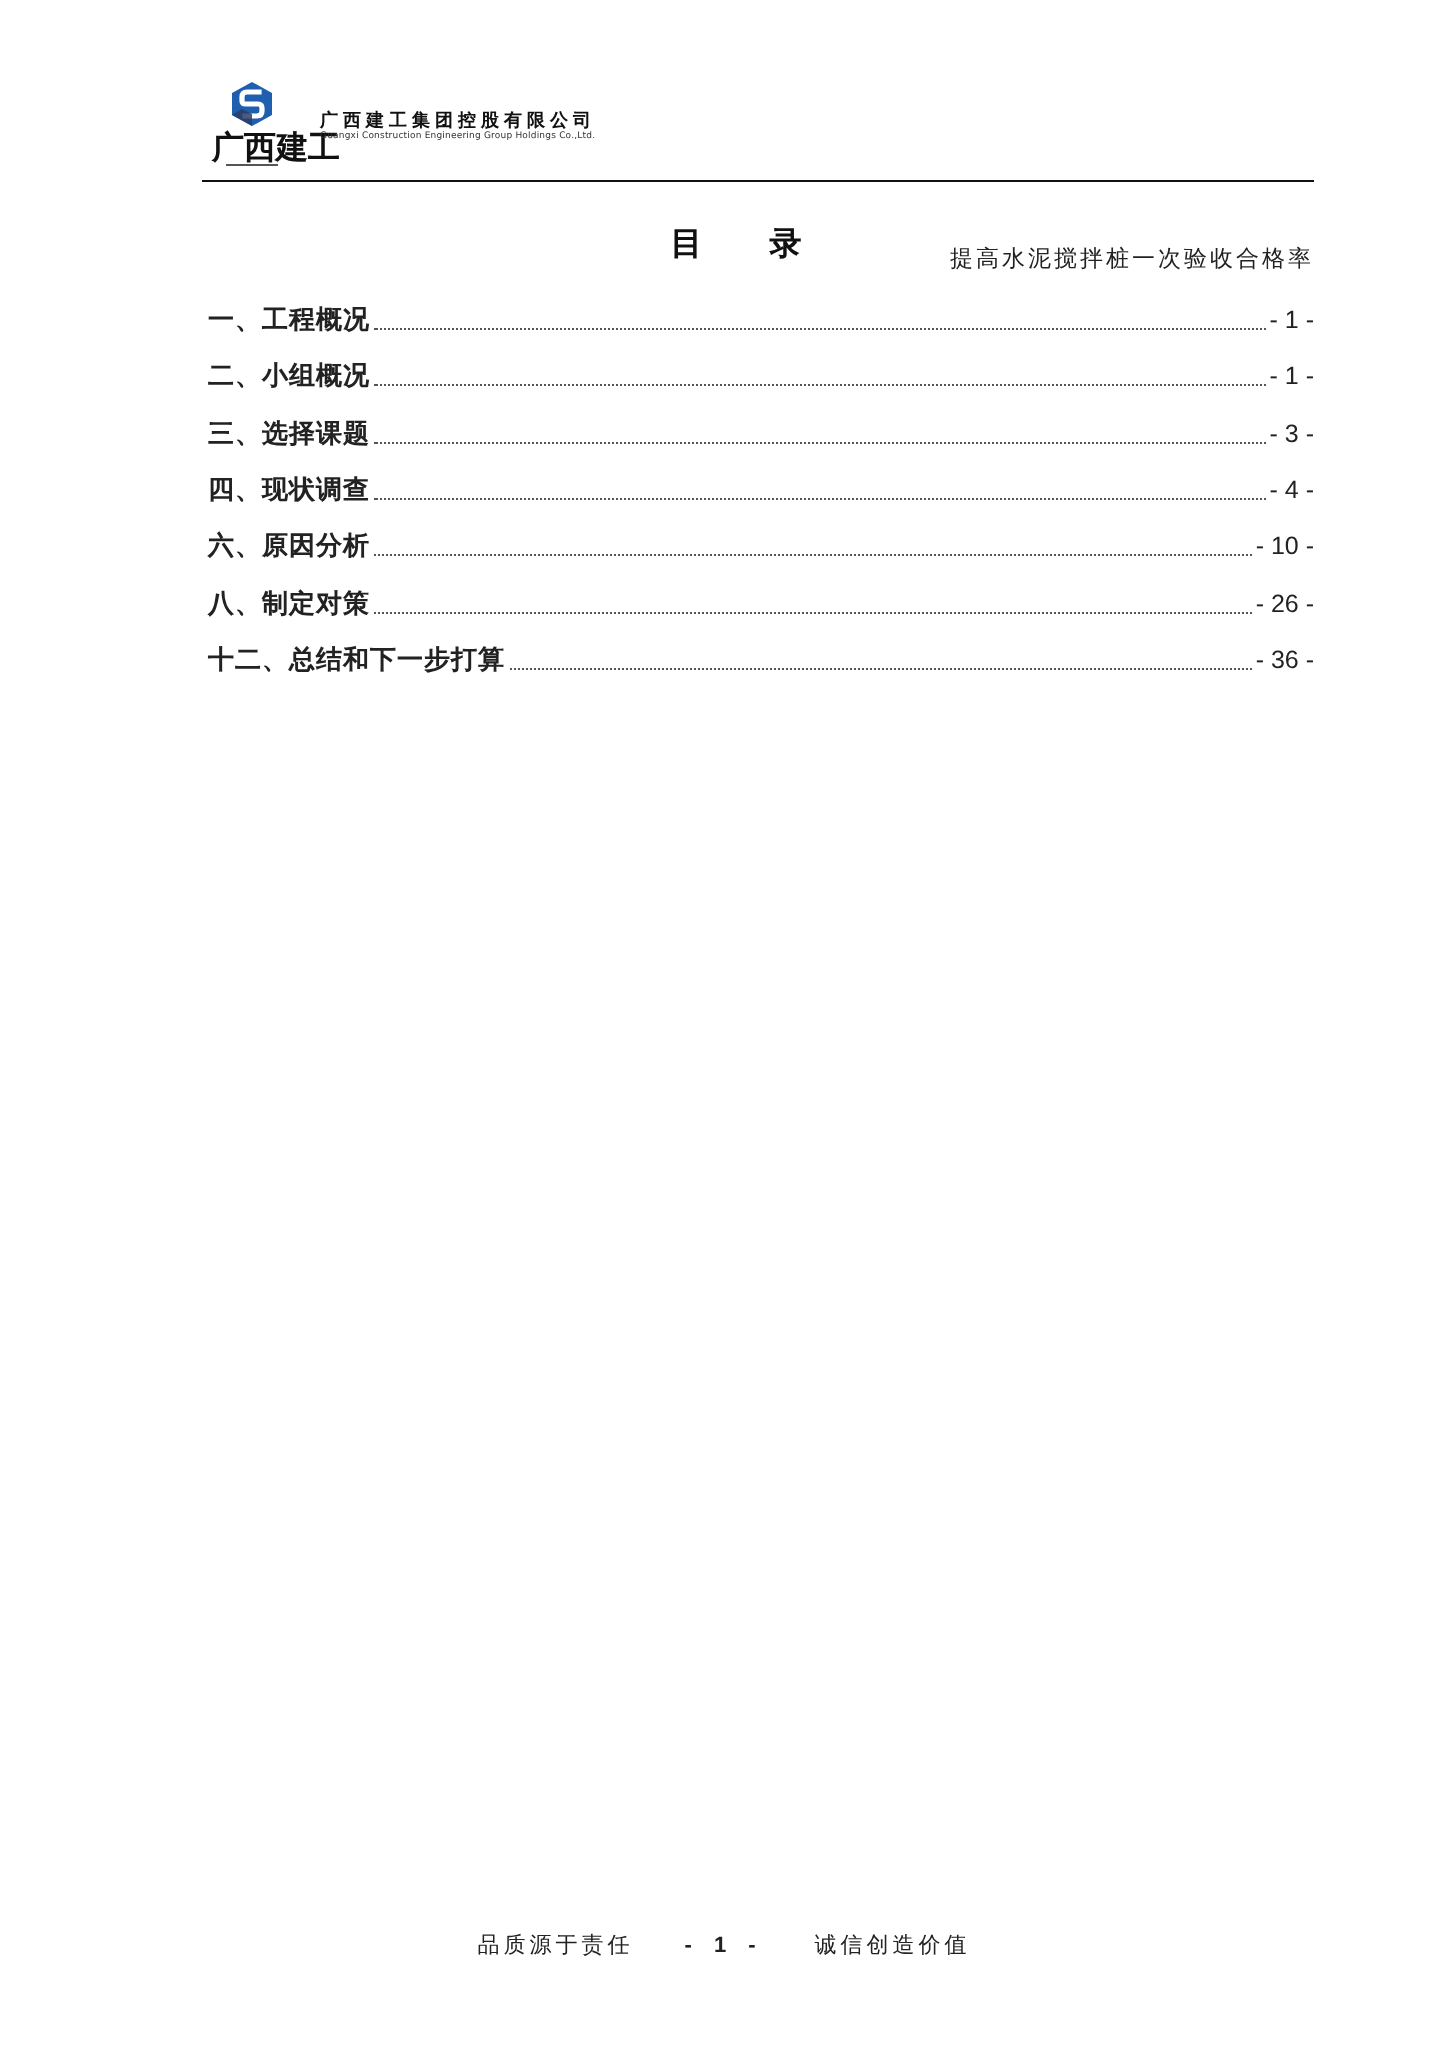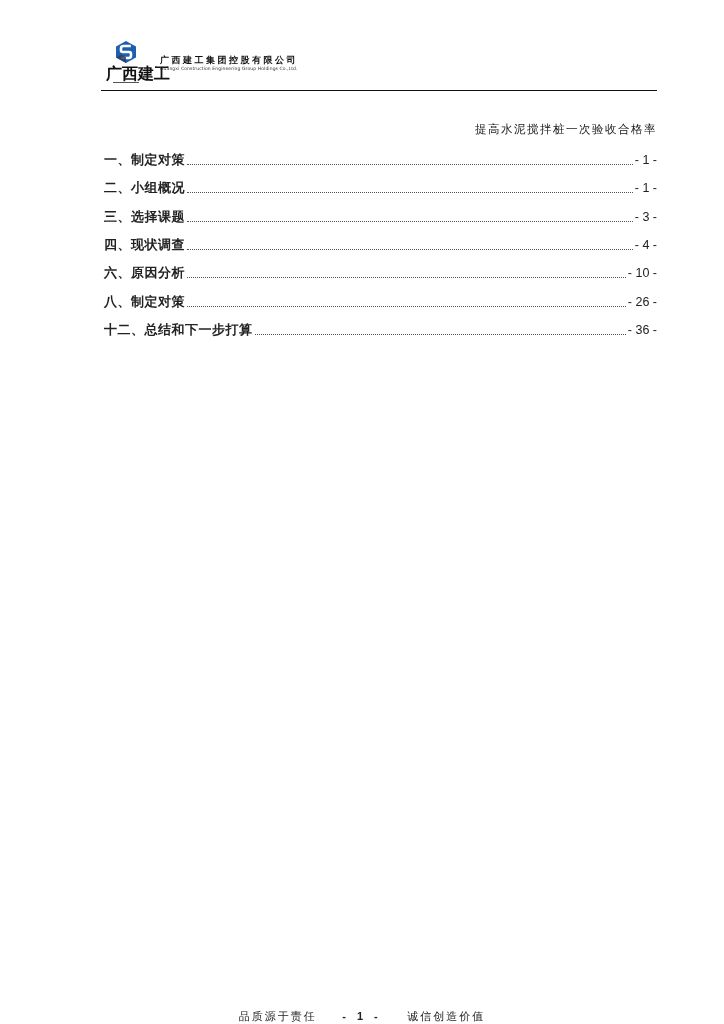--- a/index.html
+++ b/index.html
@@ -74,21 +74,21 @@
     }
     .toc-page {
       font-family: "Liberation Sans", sans-serif;
       font-size: 12.5px; color: #222; white-space: nowrap; padding-left: 1px;
     }
 
     
     .footer {
       position: absolute; left: 0; top: 965px; width: 724px; text-align: center;
       font-family: "DejaVu Serif", "Liberation Serif", serif;
-      font-size: 11px; color: #222; white-space: nowrap; margin-top: 44px;
+      font-size: 11px; color: #222; white-space: nowrap;
     }
     .footer span { display: inline-block; }
     .footer .pg { margin: 0 22px; font-family: "Liberation Sans", sans-serif; font-weight: bold; letter-spacing: 4px; }
     .footer .motto { letter-spacing: 2px; }
   </style>
 </head>
 <body>
 
 <div class="page">
 
@@ -100,24 +100,25 @@
     </svg>
     <div class="logo-cn">广西建工</div>
     <div class="logo-sub"></div>
     <div class="logo-sub2"></div>
     <div class="company-cn">广西建工集团控股有限公司</div>
     <div class="company-en">Guangxi Construction Engineering Group Holdings Co.,Ltd.</div>
     <div class="header-title">提高水泥搅拌桩一次验收合格率</div>
   </div>
   <div class="header-rule"></div>
 
+  <div class="toc-title">目 录</div>
 
   <div class="toc">
     <div class="toc-row">
-      <span class="toc-label">一、制定对策</span>
+      <span class="toc-label">一、工程概况</span>
       <span class="toc-leader"></span>
       <span class="toc-page">- 1 -</span>
     </div>
     <div class="toc-row">
       <span class="toc-label">二、小组概况</span>
       <span class="toc-leader"></span>
       <span class="toc-page">- 1 -</span>
     </div>
     <div class="toc-row">
       <span class="toc-label">三、选择课题</span>

